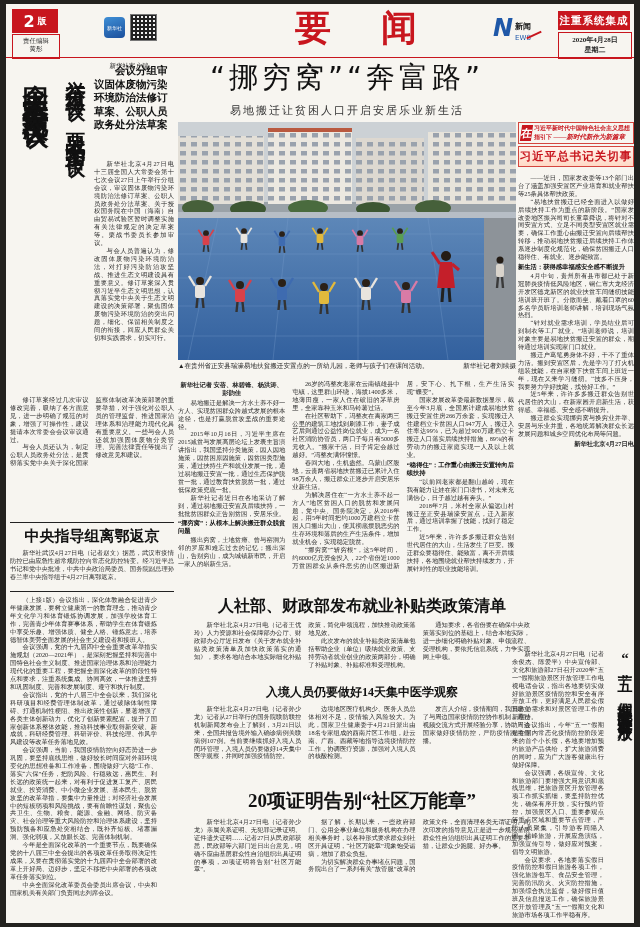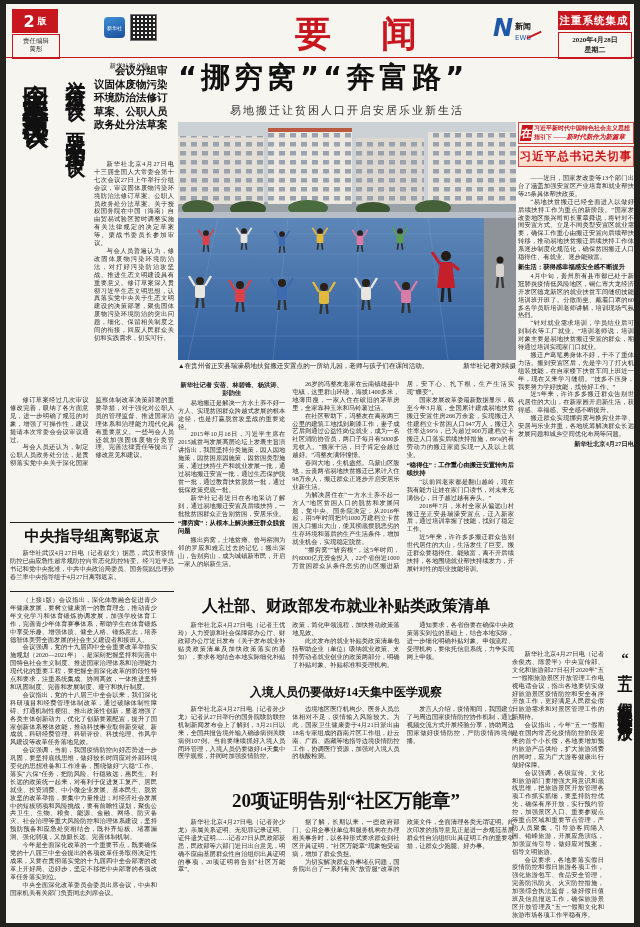--- a/index.html
+++ b/index.html
@@ -17,21 +17,21 @@
   .editor-box{left:6px;top:30px;width:46px;height:21px;border:1px solid #c8161e;
     font-size:6.5px;line-height:8px;text-align:center;padding-top:2px;color:#333;}
   .app-icon{left:98px;top:13px;width:21px;height:21px;border-radius:4px;
     background:linear-gradient(160deg,#3f8fd6,#1b4f9c);color:#fff;font-size:5px;
     display:flex;align-items:center;justify-content:center;text-align:center;}
   .qr{left:124px;top:10px;width:25px;height:25px;border:1px solid #777;background:
     repeating-linear-gradient(0deg,#222 0 2px,transparent 2px 4px),
     repeating-linear-gradient(90deg,#222 0 2px,#f2f2f2 2px 4px);}
   .app-label{left:88px;top:58px;width:70px;font-size:6.5px;text-align:center;color:#222;
     font-family:"DejaVu Sans",sans-serif;}
-  .section-title{left:210px;top:6px;width:280px;text-align:center;font-size:36px;font-weight:bold;
+  .section-title{left:210px;top:0;width:280px;text-align:center;font-size:36px;font-weight:bold;
     letter-spacing:50px;transform:translateX(25px);color:#c8161e;}
   .news-logo{left:487px;top:12px;display:flex;align-items:flex-start;}
   .news-logo .n{font-size:24px;font-weight:bold;font-style:italic;color:#1f58a8;
     font-family:"DejaVu Sans",sans-serif;line-height:24px;}
   .news-logo .stack{margin-left:2px;line-height:8px;margin-top:4px;}
   .news-logo .cn{font-size:8px;font-weight:bold;color:#111;font-family:"DejaVu Sans",sans-serif;}
   .news-logo .en{font-size:7px;color:#1f58a8;font-family:"DejaVu Sans",sans-serif;}
   .news-slash{left:520px;top:30px;width:16px;height:2px;background:#c8161e;transform:rotate(-25deg);}
   .masthead-box{left:552px;top:7px;width:72px;height:19px;background:#c8161e;color:#fff;
     font-size:10.5px;font-weight:bold;display:flex;align-items:center;justify-content:center;letter-spacing:1px;}
@@ -52,28 +52,28 @@
   .it-by{font-weight:bold;text-indent:0;text-align:center;margin:1px 0 2px 0 !important;}
   .it-end{font-weight:bold;text-indent:0;text-align:right;margin-top:2px !important;}
   .npc-body{left:88px;top:156px;width:80px;height:232px;}
   .npc-wide{left:4px;top:392px;width:164px;height:122px;column-count:2;column-gap:7px;}
   .central{left:4px;top:518px;width:164px;border-top:1px solid #222;border-bottom:1px solid #222;
     padding:3px 0 4px 0;}
   .central h2{margin:1px 0 3px 0;font-size:15px;text-align:center;color:#111;}
   .central .bodytxt{height:38px;}
   .continued{left:4px;top:592px;width:147px;height:324px;}
   
-  .main-headline{left:172px;top:54px;width:338px;text-align:left;font-size:29px;font-weight:bold;
+  .main-headline{left:172px;top:54px;width:338px;text-align:center;font-size:29px;font-weight:normal;
     letter-spacing:4px;color:#111;font-family:"DejaVu Sans",sans-serif;}
   .main-sub{left:172px;top:99px;width:338px;text-align:center;font-size:11px;letter-spacing:2px;color:#333;}
   .photo{left:172px;top:118px;width:338px;height:238px;background:#9aa2a8;}
   .caption{left:172px;top:358px;width:338px;font-size:6.6px;display:flex;justify-content:space-between;color:#222;}
   .main-body{left:172px;top:376px;width:336px;height:212px;column-count:3;column-gap:7px;}
   
-  .mid-art{left:172px;width:336px;}
+  .mid-art{left:188px;width:336px;}
   .mid-art h2{margin:0 0 4px 0;text-align:center;color:#111;}
   .emp{top:592px;} .emp h2{font-size:16px;} .emp .bodytxt{height:52px;column-count:3;column-gap:7px;}
   .qua{top:680px;} .qua h2{font-size:12px;} .qua .bodytxt{height:64px;column-count:3;column-gap:7px;}
   .cer{top:784px;} .cer h2{font-size:19px;} .cer .bodytxt{height:98px;column-count:3;column-gap:7px;}
   
   .xi{left:512px;top:118px;width:116px;}
   .xi-banner{border:1px solid #d4453e;padding:2px;display:flex;align-items:stretch;}
   .xi-zai{background:#c8161e;color:#fff;font-size:11px;font-weight:bold;width:14px;
     display:flex;align-items:center;justify-content:center;transform:skewX(-8deg);margin-right:2px;}
   .xi-btxt{font-size:6px;line-height:7.5px;color:#c8161e;font-weight:bold;}

